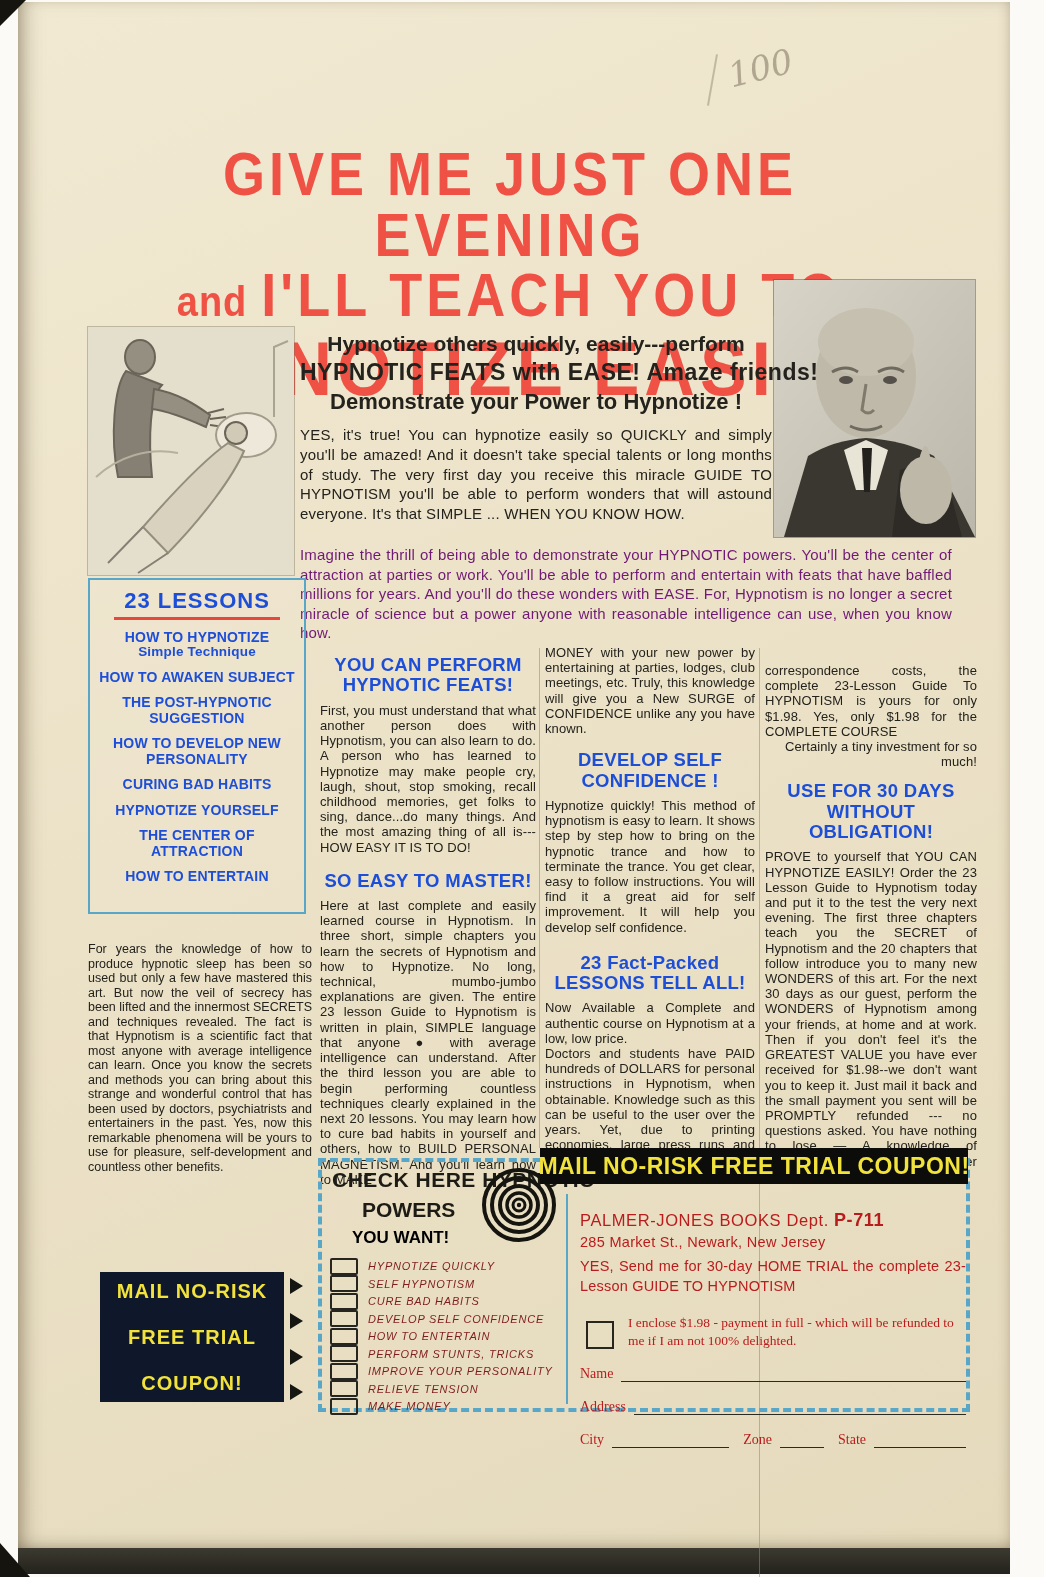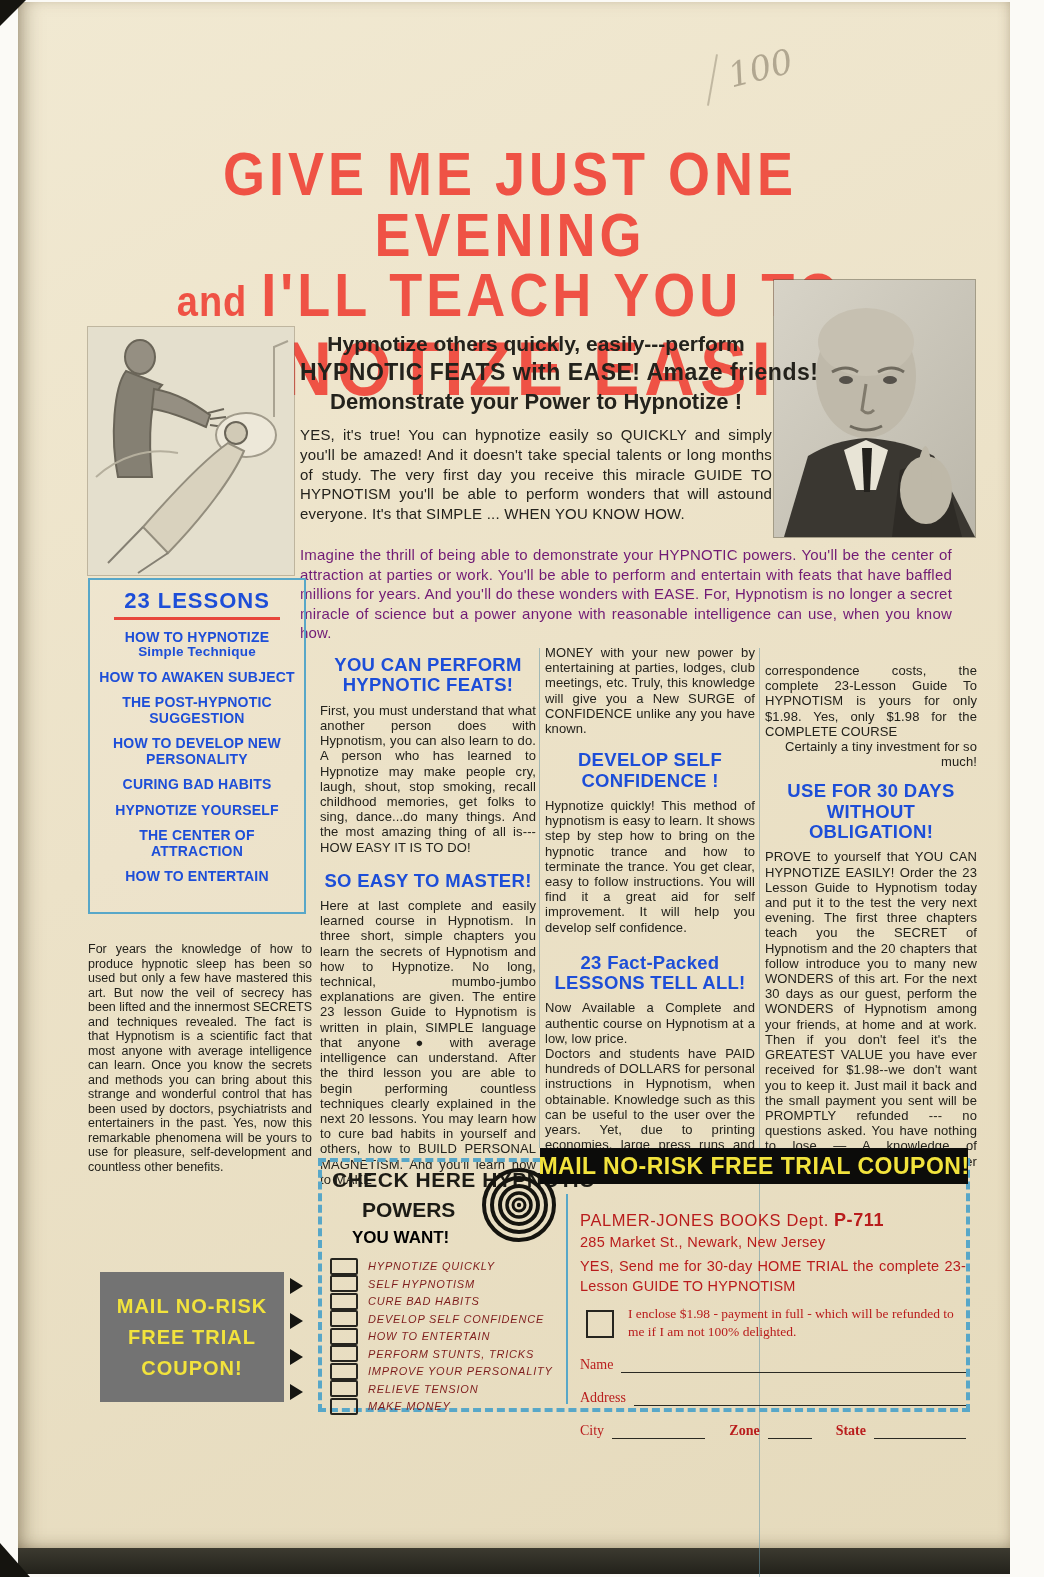--- a/index.html
+++ b/index.html
@@ -43,22 +43,22 @@
   
   .lessons{position:absolute;left:88px;top:578px;width:218px;height:336px;border:2px solid #58a7c8;
            background:rgba(255,255,255,.06);text-align:center;color:#1d4ed8;padding-top:8px;box-sizing:border-box;}
   .lessons-title{font-size:22px;font-weight:bold;display:inline-block;
                  border-bottom:3px solid #e8473c;padding:0 10px 3px 10px;letter-spacing:1px;}
   .lesson-item{margin-top:9px;font-size:14px;font-weight:bold;line-height:1.15;letter-spacing:.2px;padding:0 8px;}
   .lesson-sub{font-size:13.5px;font-weight:bold;line-height:1.1;}
   .secrets{position:absolute;left:88px;top:930px;width:224px;color:#23221c;}
   .secrets-h{color:#e8473c;font-weight:bold;font-size:23px;line-height:1.05;text-align:center;letter-spacing:.5px;}
   .secrets-b{font-size:12.5px;line-height:1.16;text-align:justify;margin-top:12px;}
-  .badge{position:absolute;left:100px;top:1272px;width:184px;height:130px;background:#737373;
-         display:flex;flex-direction:column;justify-content:center;align-items:center;gap:8px;}
+  .badge{position:absolute;left:100px;top:1272px;width:184px;height:130px;background:#0f172a;
+         display:flex;flex-direction:column;justify-content:center;align-items:center;gap:23px;}
   .badge div{color:#f2e33c;font-weight:bold;font-size:20px;letter-spacing:1px;}
   .badge-arrows{position:absolute;left:290px;top:1278px;height:122px;display:flex;
                 flex-direction:column;justify-content:space-between;}
   .tri{width:0;height:0;border-left:13px solid #151511;border-top:8px solid transparent;
        border-bottom:8px solid transparent;}
 
   
   .colhead{color:#1d4ed8;font-weight:bold;font-size:18.5px;line-height:1.1;text-align:center;
            letter-spacing:.3px;margin:10px 0 7px 0;}
   .colbody{font-size:13px;line-height:1.17;text-align:justify;color:#23221c;letter-spacing:.1px;}
@@ -81,28 +81,28 @@
   .clabel{font-size:11px;color:#7f1d1d;letter-spacing:.8px;white-space:nowrap;font-style:italic;}
   .coupon-divider{position:absolute;left:244px;top:32px;bottom:4px;width:2px;background:#58a7c8;}
   .banner{position:absolute;left:540px;top:1148px;width:428px;height:36px;background:#0c0c0a;
           display:flex;align-items:center;justify-content:center;}
   .banner span{color:#f2e33c;font-weight:bold;font-size:23px;letter-spacing:.5px;white-space:nowrap;}
   .form{position:absolute;left:258px;top:48px;width:386px;color:#b91c1c;}
   .company{font-size:16.5px;letter-spacing:.6px;}
   .company b{font-size:18px;font-weight:bold;}
   .addr{font-size:14.5px;margin-top:3px;letter-spacing:.3px;}
   .yes{font-size:14.5px;margin-top:7px;line-height:1.35;text-align:justify;letter-spacing:.2px;}
-  .enclose{display:flex;margin-top:9px;align-items:center;}
+  .enclose{display:flex;margin-top:18px;align-items:flex-end;}
   .ebox{width:24px;height:24px;border:2px solid #26251f;margin:2px 14px 0 6px;flex:0 0 auto;cursor:pointer;}
   .etext{font-family:"Liberation Serif",serif;font-size:13.5px;line-height:1.3;}
   .frow{display:flex;align-items:flex-end;margin-top:17px;font-family:"Liberation Serif",serif;font-size:14px;}
   .fline{flex:1;border-bottom:1.5px solid #2a2922;height:14px;margin-left:8px;cursor:text;}
   .fline.short{flex:0 0 44px;} .fline.state{flex:0 0 92px;}
   .flabel{white-space:nowrap;}
-  .frow .gap{margin-left:24px;font-weight:bold;}
+  .frow .gap{margin-left:14px;}
 </style>
 </head>
 <body>
 
 <div class="canvas">
   <div class="page"></div>
   <div class="page-bottom-edge"></div>
   <div class="corner tl"></div>
   <div class="corner bl"></div>
 

